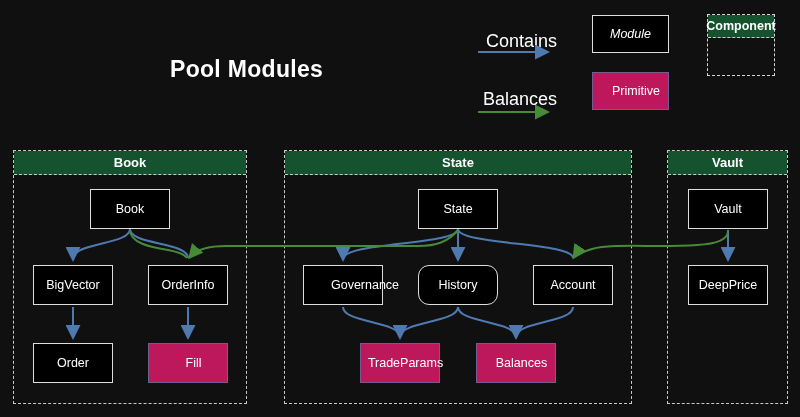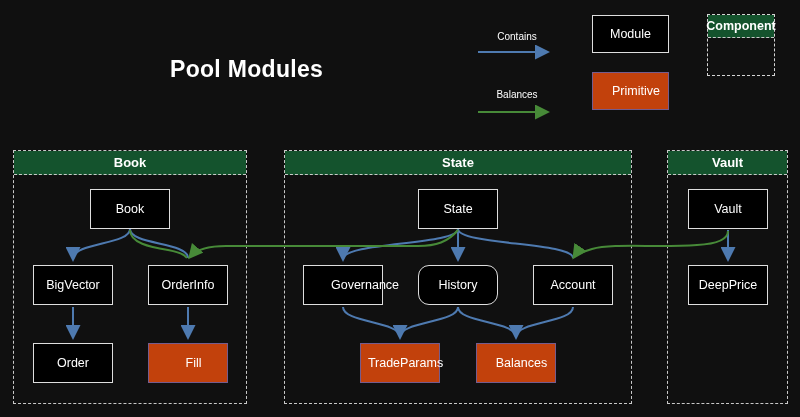--- a/index.html
+++ b/index.html
@@ -5,29 +5,29 @@
   html,body{margin:0;padding:0;background:#101010;}
   .canvas{
     position:relative;width:800px;height:417px;background:#101010;
     font-family:"Liberation Sans",sans-serif;color:#ffffff;overflow:hidden;
   }
   .title{
     position:absolute;left:170px;top:56px;font-size:23px;font-weight:bold;
     letter-spacing:.3px;white-space:nowrap;
   }
   .legend-label{
-    position:absolute;font-size:10px;white-space:nowrap;text-align:center;width:80px;
+    position:absolute;font-size:18px;white-space:nowrap;text-align:right;width:80px;
   }
   .node{
     position:absolute;width:80px;height:40px;box-sizing:border-box;
     background:#000000;border:1.5px solid #dedede;
     display:flex;align-items:center;justify-content:center;
     font-size:12.5px;white-space:nowrap;z-index:3;
   }
-  .node.primitive{background:#c2410c;border-color:#755c8e;padding-left:11px;}
+  .node.primitive{background:#be185d;border-color:#755c8e;padding-left:11px;}
   .container{
     position:absolute;border:1.6px dashed #c9c9c9;box-sizing:border-box;z-index:1;
   }
   .container-header{
     position:absolute;left:0;right:0;top:0;height:23px;background:#14532d;
     border-bottom:1.6px dashed #c9c9c9;display:flex;align-items:center;justify-content:center;
     font-size:13px;font-weight:bold;overflow:visible;
   }
   .component-box{
     position:absolute;left:707px;top:14px;width:68px;height:62px;box-sizing:border-box;
@@ -42,21 +42,21 @@
 </head>
 <body>
 
 <div class="canvas">
 
   <div class="title">Pool Modules</div>
 
   <div class="legend-label" style="left:477px;top:31px;">Contains</div>
   <div class="legend-label" style="left:477px;top:89px;">Balances</div>
 
-  <div class="node" style="left:592px;top:15px;width:77px;height:38px;">
+  <div class="node" style="left:592px;top:15px;width:77px;height:38px;font-style:italic;">
     <span>Module</span>
   </div>
   <div class="node primitive" style="left:592px;top:72px;width:77px;height:38px;">
     <span>Primitive</span>
   </div>
   <div class="component-box">
     <div class="container-header">Component</div>
   </div>
 
   <div class="container" style="left:13px;top:150px;width:234px;height:254px;">

